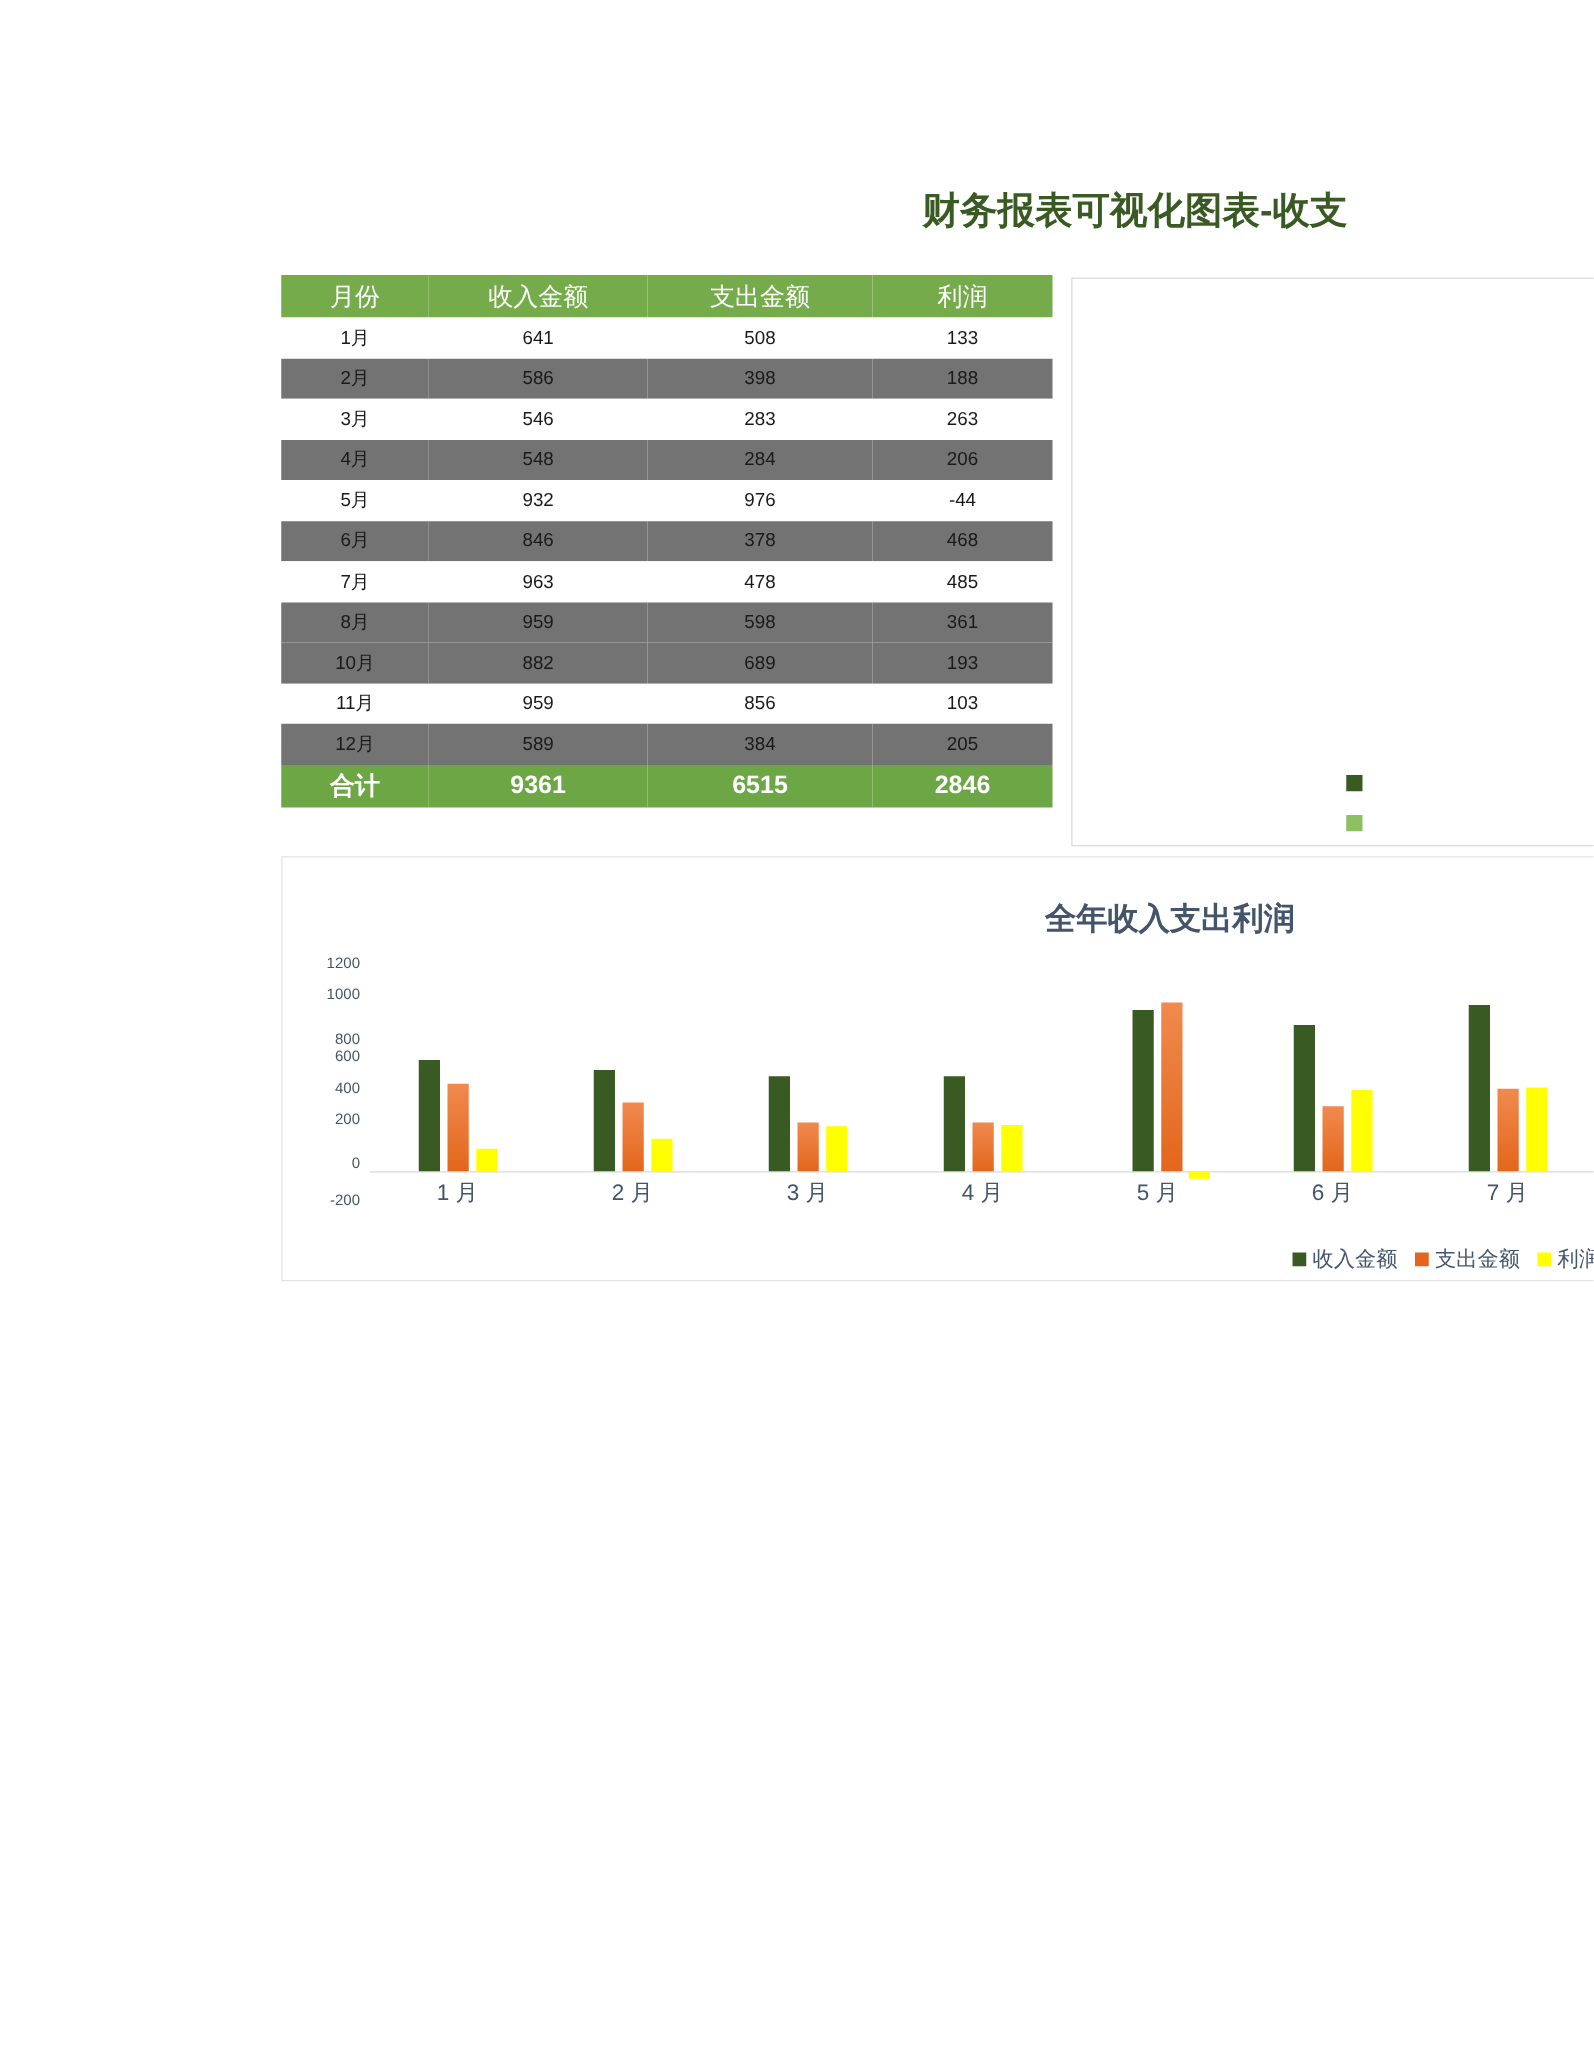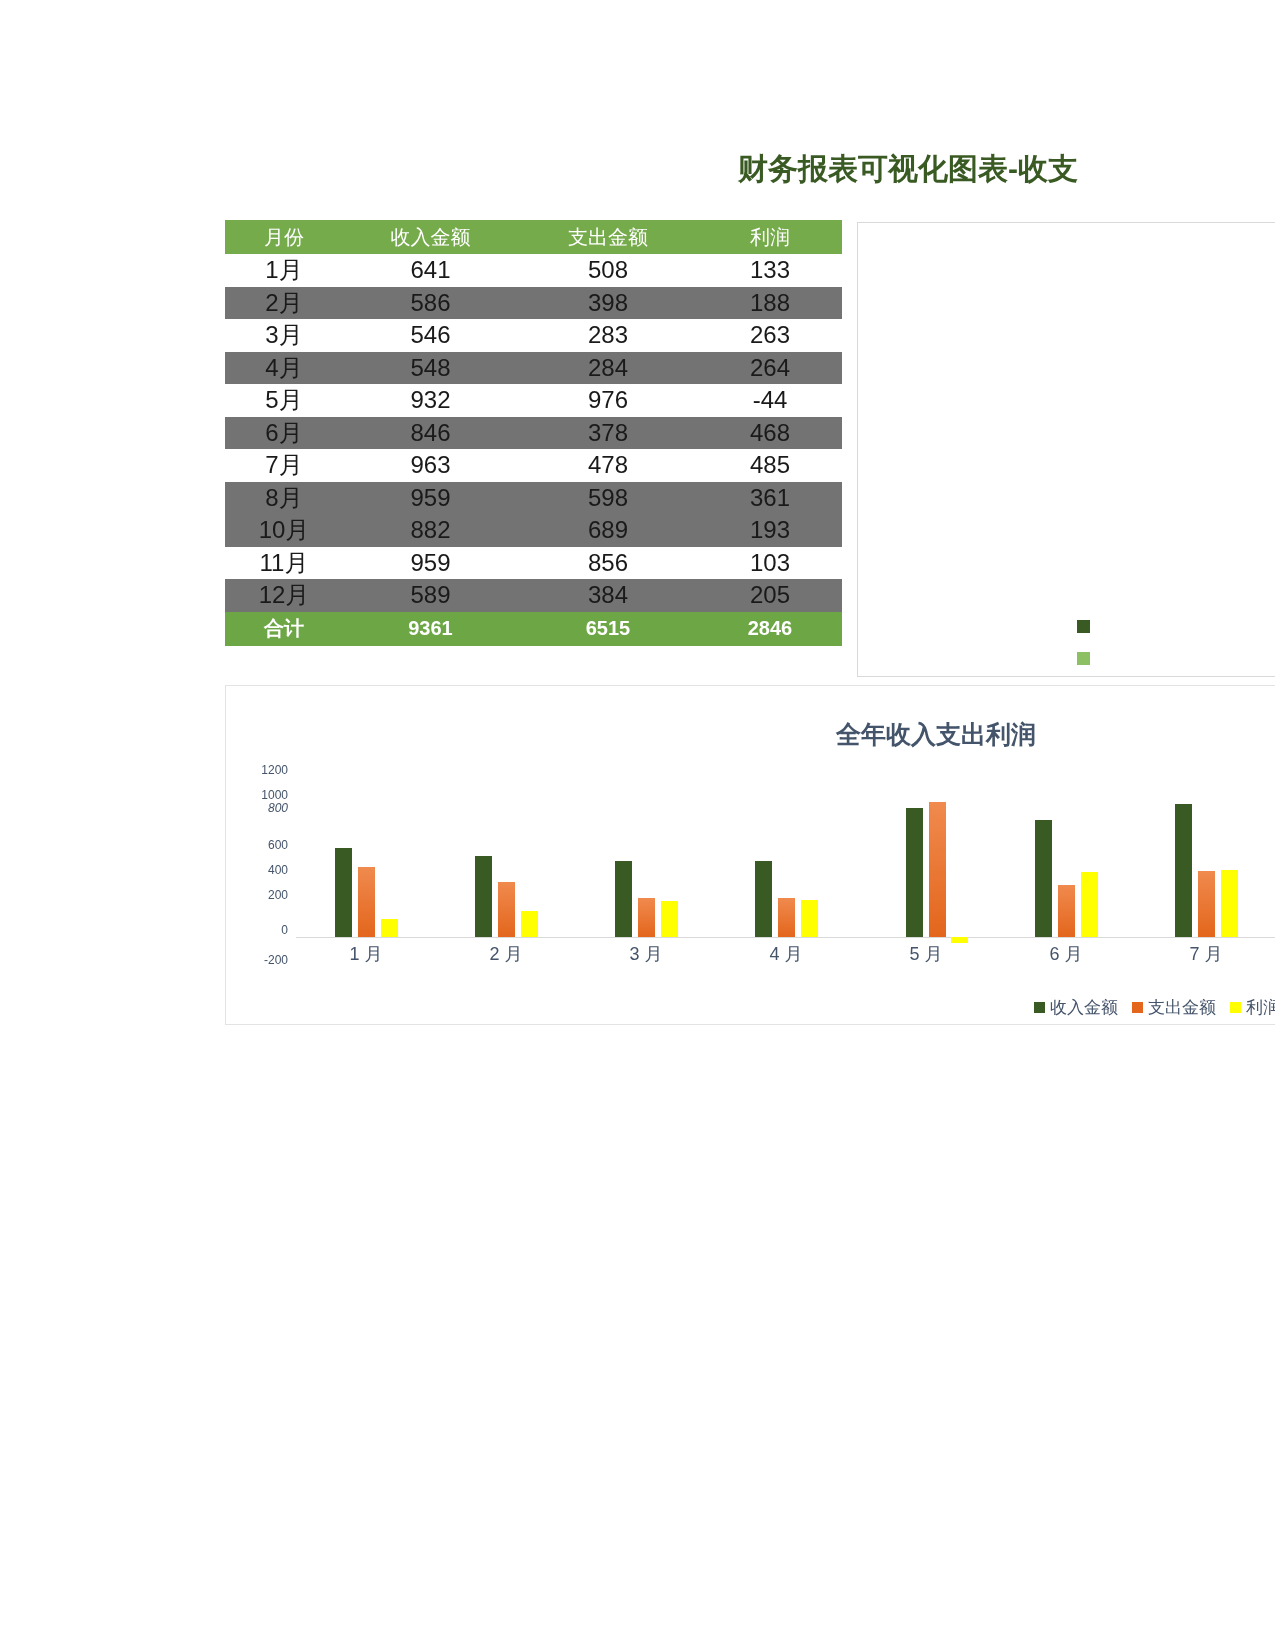--- a/index.html
+++ b/index.html
@@ -37,21 +37,21 @@
     position: absolute;
     left: 225px;
     top: 220px;
     width: 617px;
     border-collapse: collapse;
     table-layout: fixed;
   }
   .data-table th, .data-table td {
     height: 32.5px;
     text-align: center;
-    font-size: 24px;
+    font-size: 15px;
     color: #1a1a1a;
     font-weight: normal;
     padding: 0;
     border: none;
   }
   .data-table thead th {
     background: #76ab4c;
     color: #ffffff;
     font-size: 20px;
     font-weight: normal;
@@ -252,21 +252,21 @@
       <tr class="plain">
         <td>3月</td>
         <td>546</td>
         <td>283</td>
         <td>263</td>
       </tr>
       <tr class="alt">
         <td>4月</td>
         <td>548</td>
         <td>284</td>
-        <td>264</td>
+        <td>206</td>
       </tr>
       <tr class="plain">
         <td>5月</td>
         <td>932</td>
         <td>976</td>
         <td>-44</td>
       </tr>
       <tr class="alt">
         <td>6月</td>
         <td>846</td>
@@ -320,21 +320,21 @@
     <span class="sw sw2"></span>
   </div>
 
   <div class="chart-panel">
 
     <div class="chart-title">全年收入支出利润</div>
 
     <div class="y-axis">
       <div class="y-tick" style="top:6px;">1200</div>
       <div class="y-tick" style="top:31px;">1000</div>
-      <div class="y-tick" style="top:44px;font-style:italic;">800</div>
+      <div class="y-tick" style="top:67px;">800</div>
       <div class="y-tick" style="top:81px;">600</div>
       <div class="y-tick" style="top:106px;">400</div>
       <div class="y-tick" style="top:131px;">200</div>
       <div class="y-tick" style="top:166px;">0</div>
       <div class="y-tick" style="top:196px;">-200</div>
     </div>
 
     <div class="axis-line"></div>
 
     <div class="groups" id="bar-groups">

